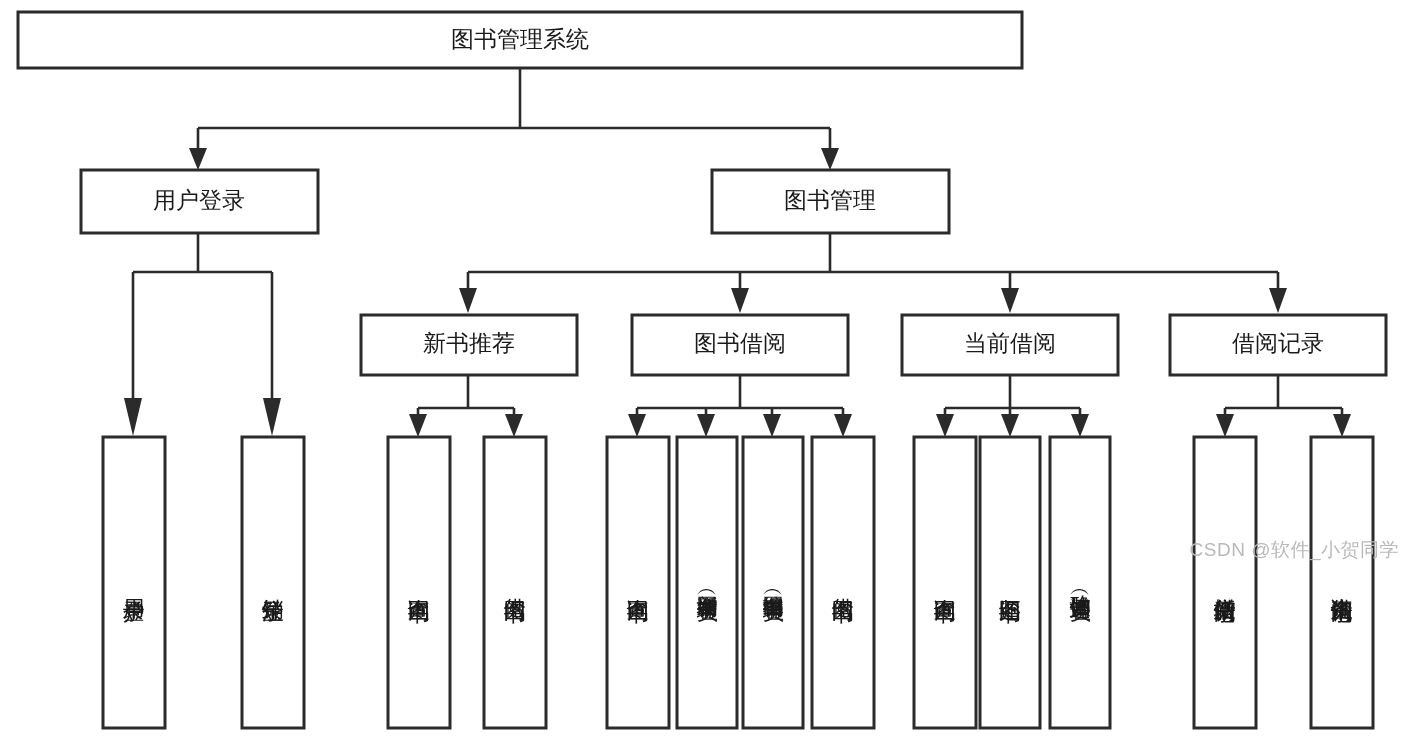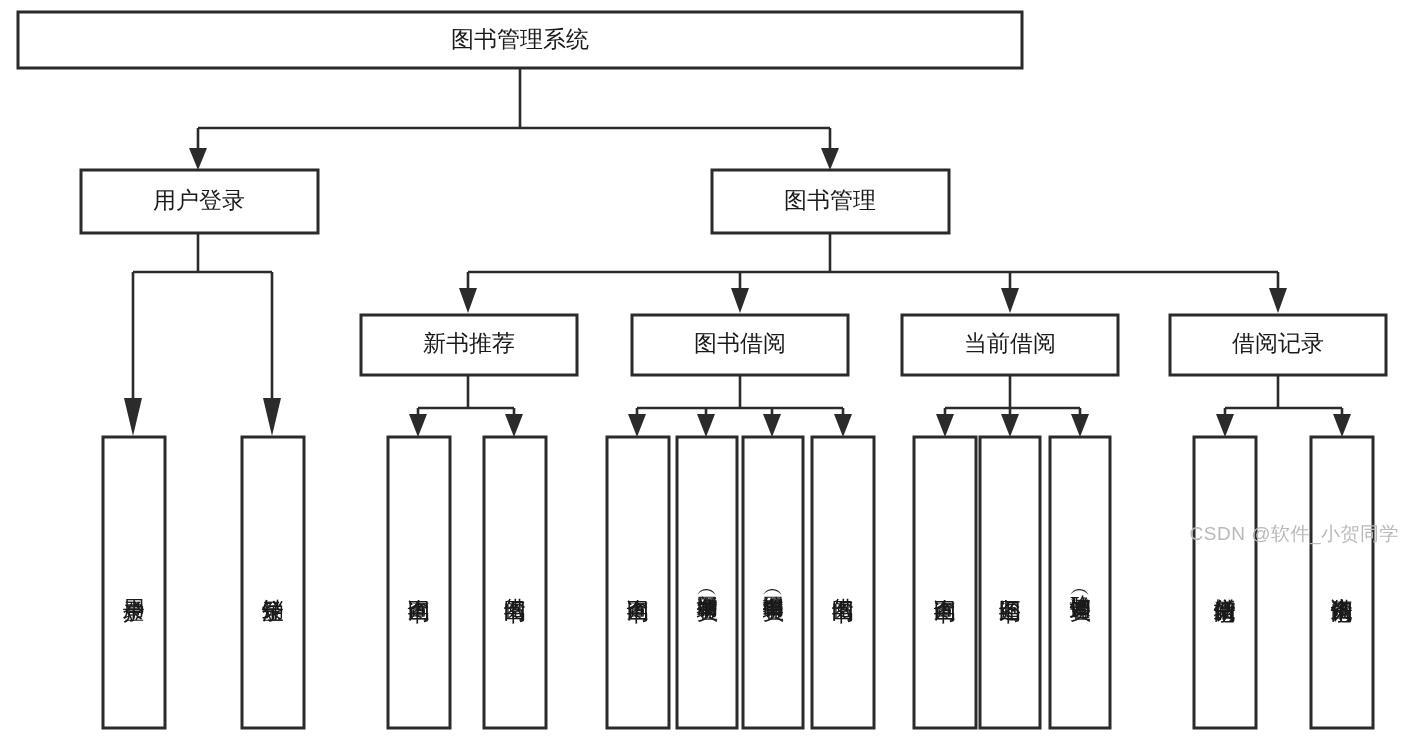--- a/index.html
+++ b/index.html
@@ -22,21 +22,21 @@
     letter-spacing:1px;
     display:flex;
     align-items:center;
     justify-content:center;
     white-space:nowrap;
     pointer-events:none;
   }
   .watermark{
     position:absolute;
     right:6px;
-    bottom:20px;
+    bottom:4px;
     font-family:"Liberation Sans","DejaVu Sans",sans-serif;
     font-size:19px;
     color:#b9b9b9;
     letter-spacing:.5px;
     white-space:nowrap;
   }
 </style>
 </head>
 <body>
 

